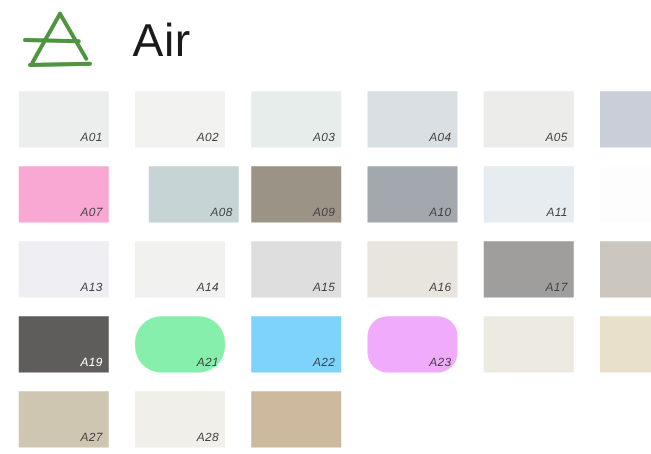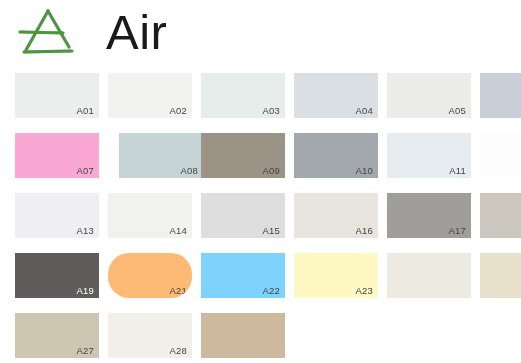--- a/index.html
+++ b/index.html
@@ -32,21 +32,21 @@
     align-items: center;
   }
   .logo {
     width: 78px;
     height: 62px;
     margin-left: 6px;
     flex: none;
     display: block;
   }
   .brand-title {
-    font-size: 49px;
+    font-size: 37px;
     line-height: 1;
     font-weight: 300;
     color: #1a1a1a;
     letter-spacing: 0.5px;
     margin-left: 22px;
     margin-top: -4px;
     white-space: nowrap;
   }
 
   
@@ -56,24 +56,25 @@
     top: 73px;
     width: 495px;
     display: grid;
     grid-template-columns: repeat(6, 88px);
     grid-auto-rows: 45px;
     column-gap: 5px;
     row-gap: 15px;
   }
   .swatch {
     position: relative;
-    width: 84px;
+    width: 72px;
     height: 45px;
     box-sizing: border-box;
     overflow: hidden;
+    font-style: italic;
   }
   .swatch-label {
     position: absolute;
     right: 5px;
     bottom: 2px;
     font-size: 9.5px;
     line-height: 11px;
     font-family: "Liberation Sans", sans-serif;
     color: #444444;
     letter-spacing: 0.2px;
@@ -150,27 +151,27 @@
       <div class="swatch" style="background: rgb(232, 228, 222);">
         <span class="swatch-label">A16</span>
       </div>
       <div class="swatch" style="background: rgb(160, 158, 156);">
         <span class="swatch-label">A17</span>
       </div>
       <div class="swatch" style="background: rgb(203, 199, 191);"></div>
       <div class="swatch dark" style="background: rgb(94, 93, 92);">
         <span class="swatch-label">A19</span>
       </div>
-      <div class="swatch" style="background: #fdba74; border-radius: 21px;">
+      <div class="swatch" style="background: #86efac; border-radius: 21px;">
         <span class="swatch-label">A21</span>
       </div>
       <div class="swatch" style="background: #7dd3fc;">
         <span class="swatch-label">A22</span>
       </div>
-      <div class="swatch" style="background: #fef9c3;">
+      <div class="swatch" style="background: #f0abfc; border-radius: 16px;">
         <span class="swatch-label">A23</span>
       </div>
       <div class="swatch" style="background: rgb(237, 235, 225);"></div>
       <div class="swatch" style="background: rgb(232, 224, 203); text-align: center;">
         <span class="swatch-label">A25</span>
       </div>
       <div class="swatch" style="background: rgb(207, 198, 178);">
         <span class="swatch-label">A27</span>
       </div>
       <div class="swatch" style="background: rgb(240, 239, 233);">

